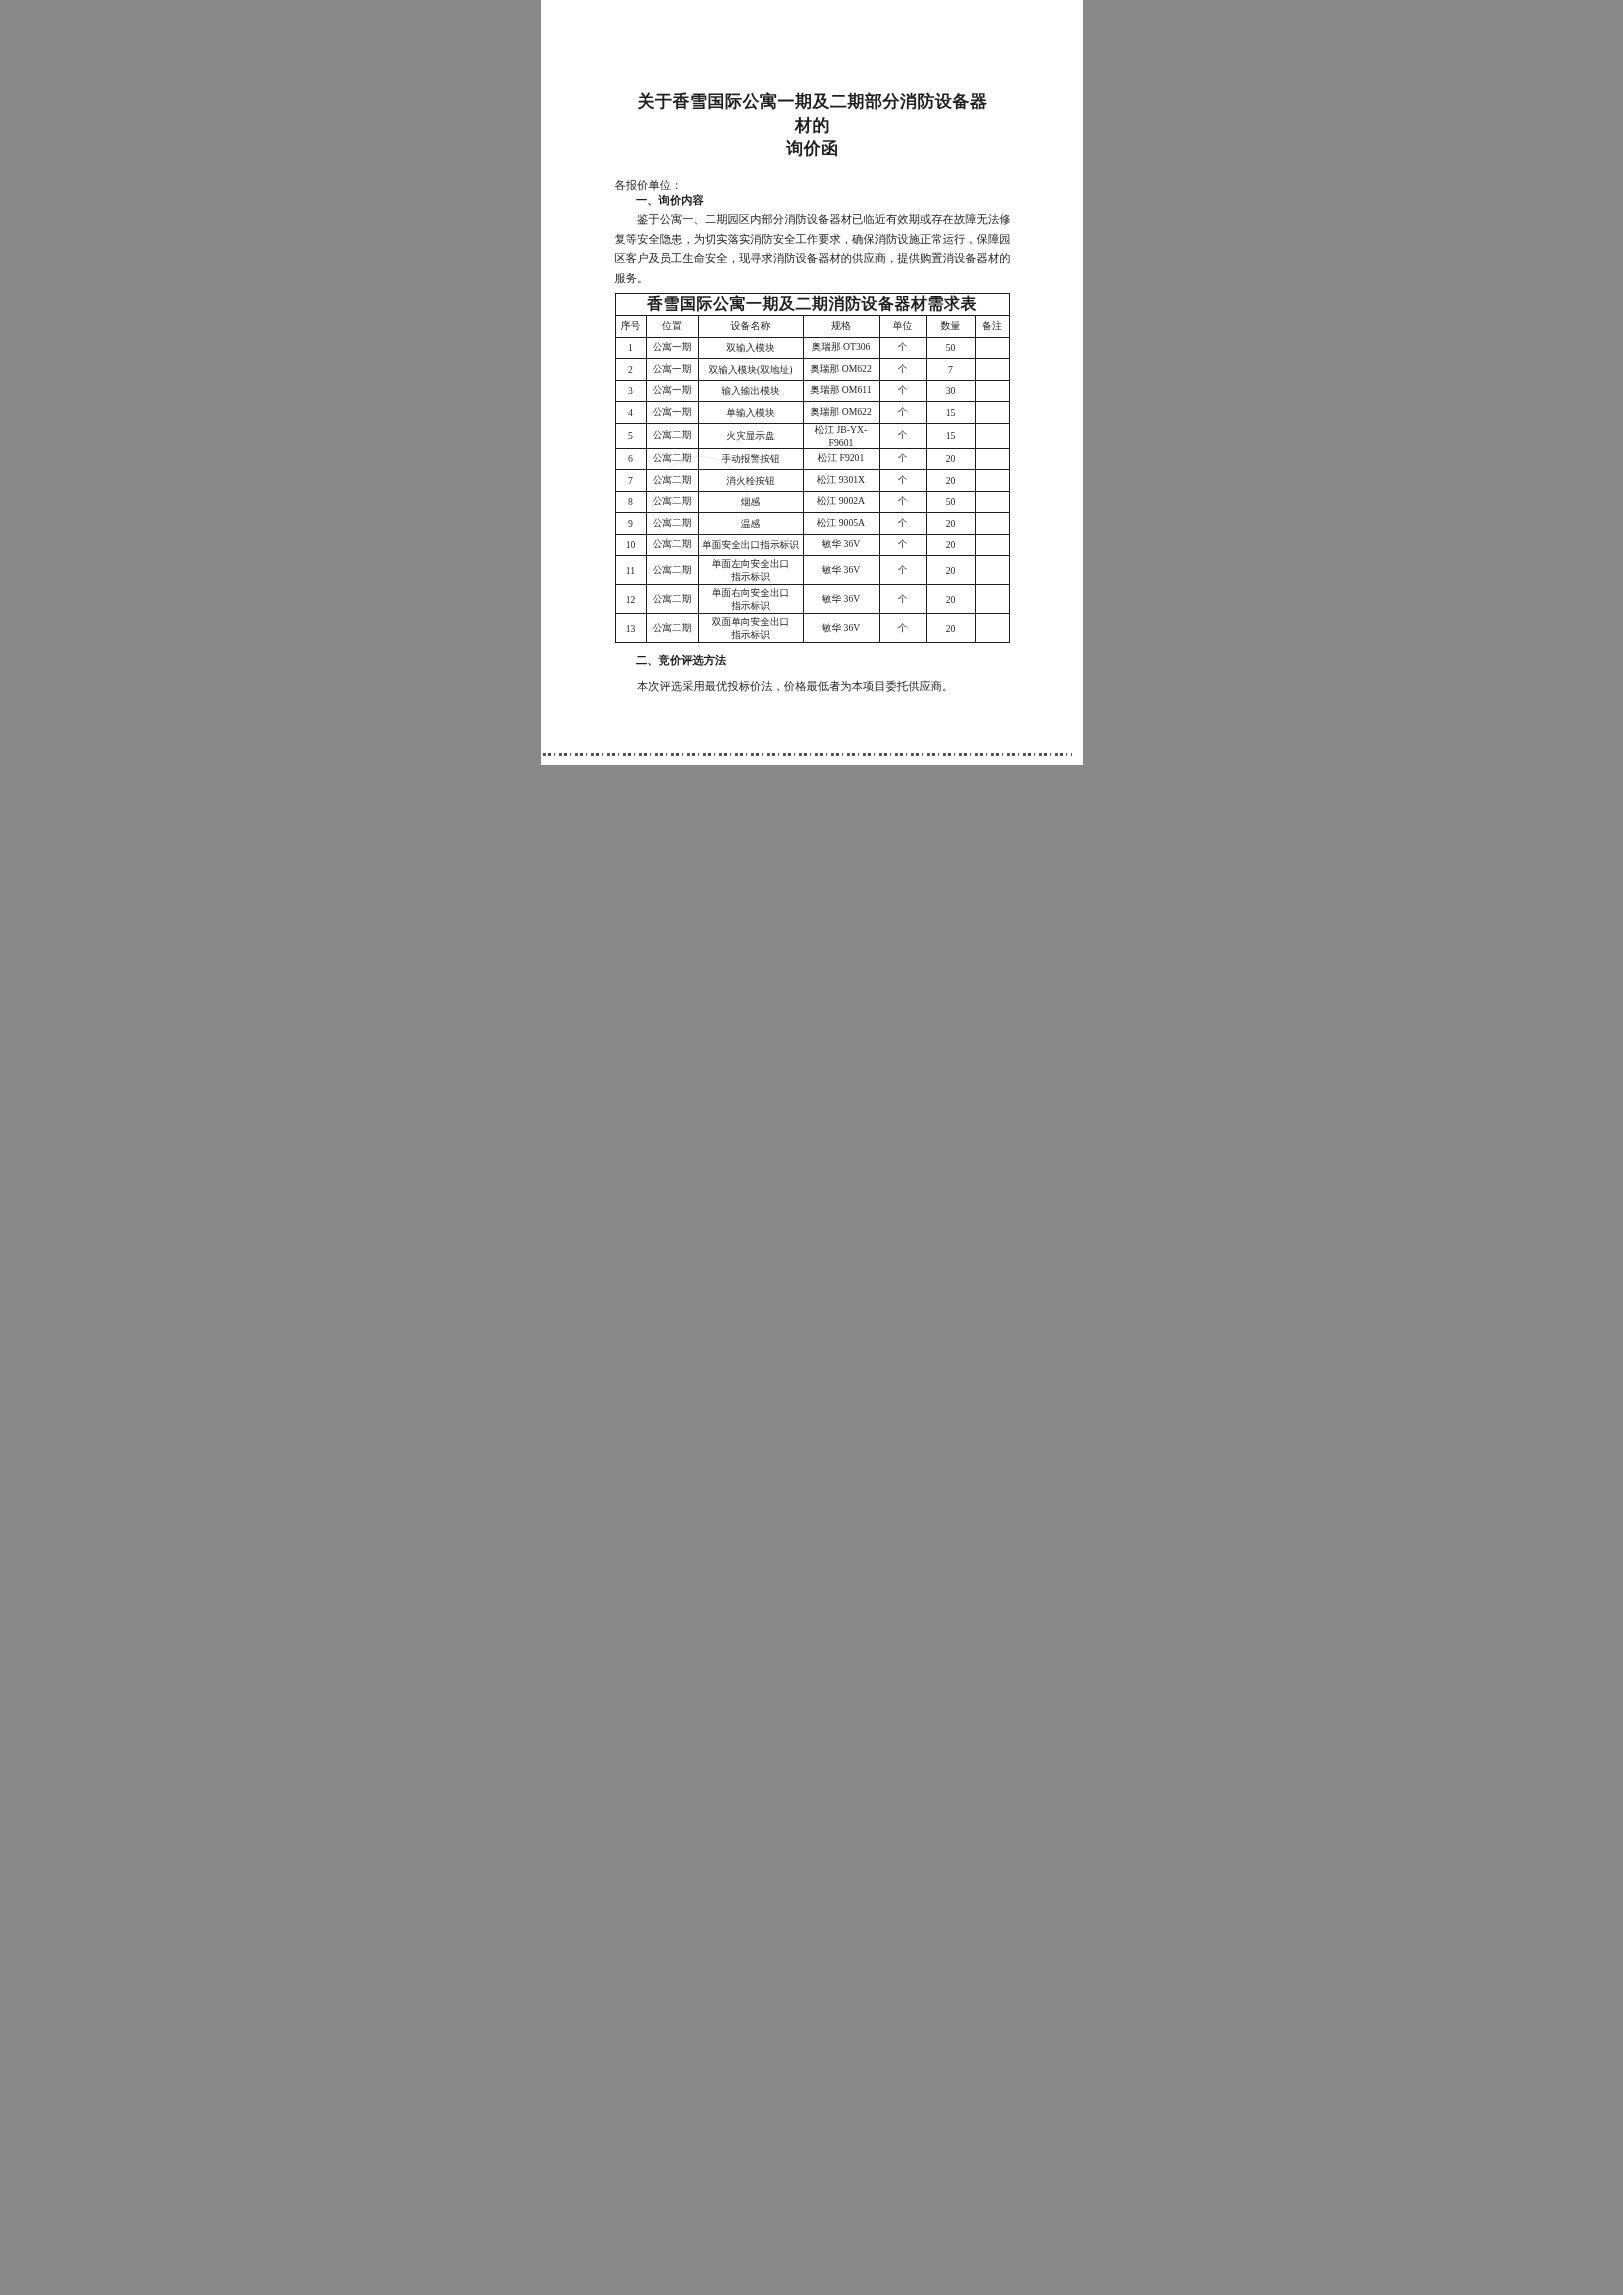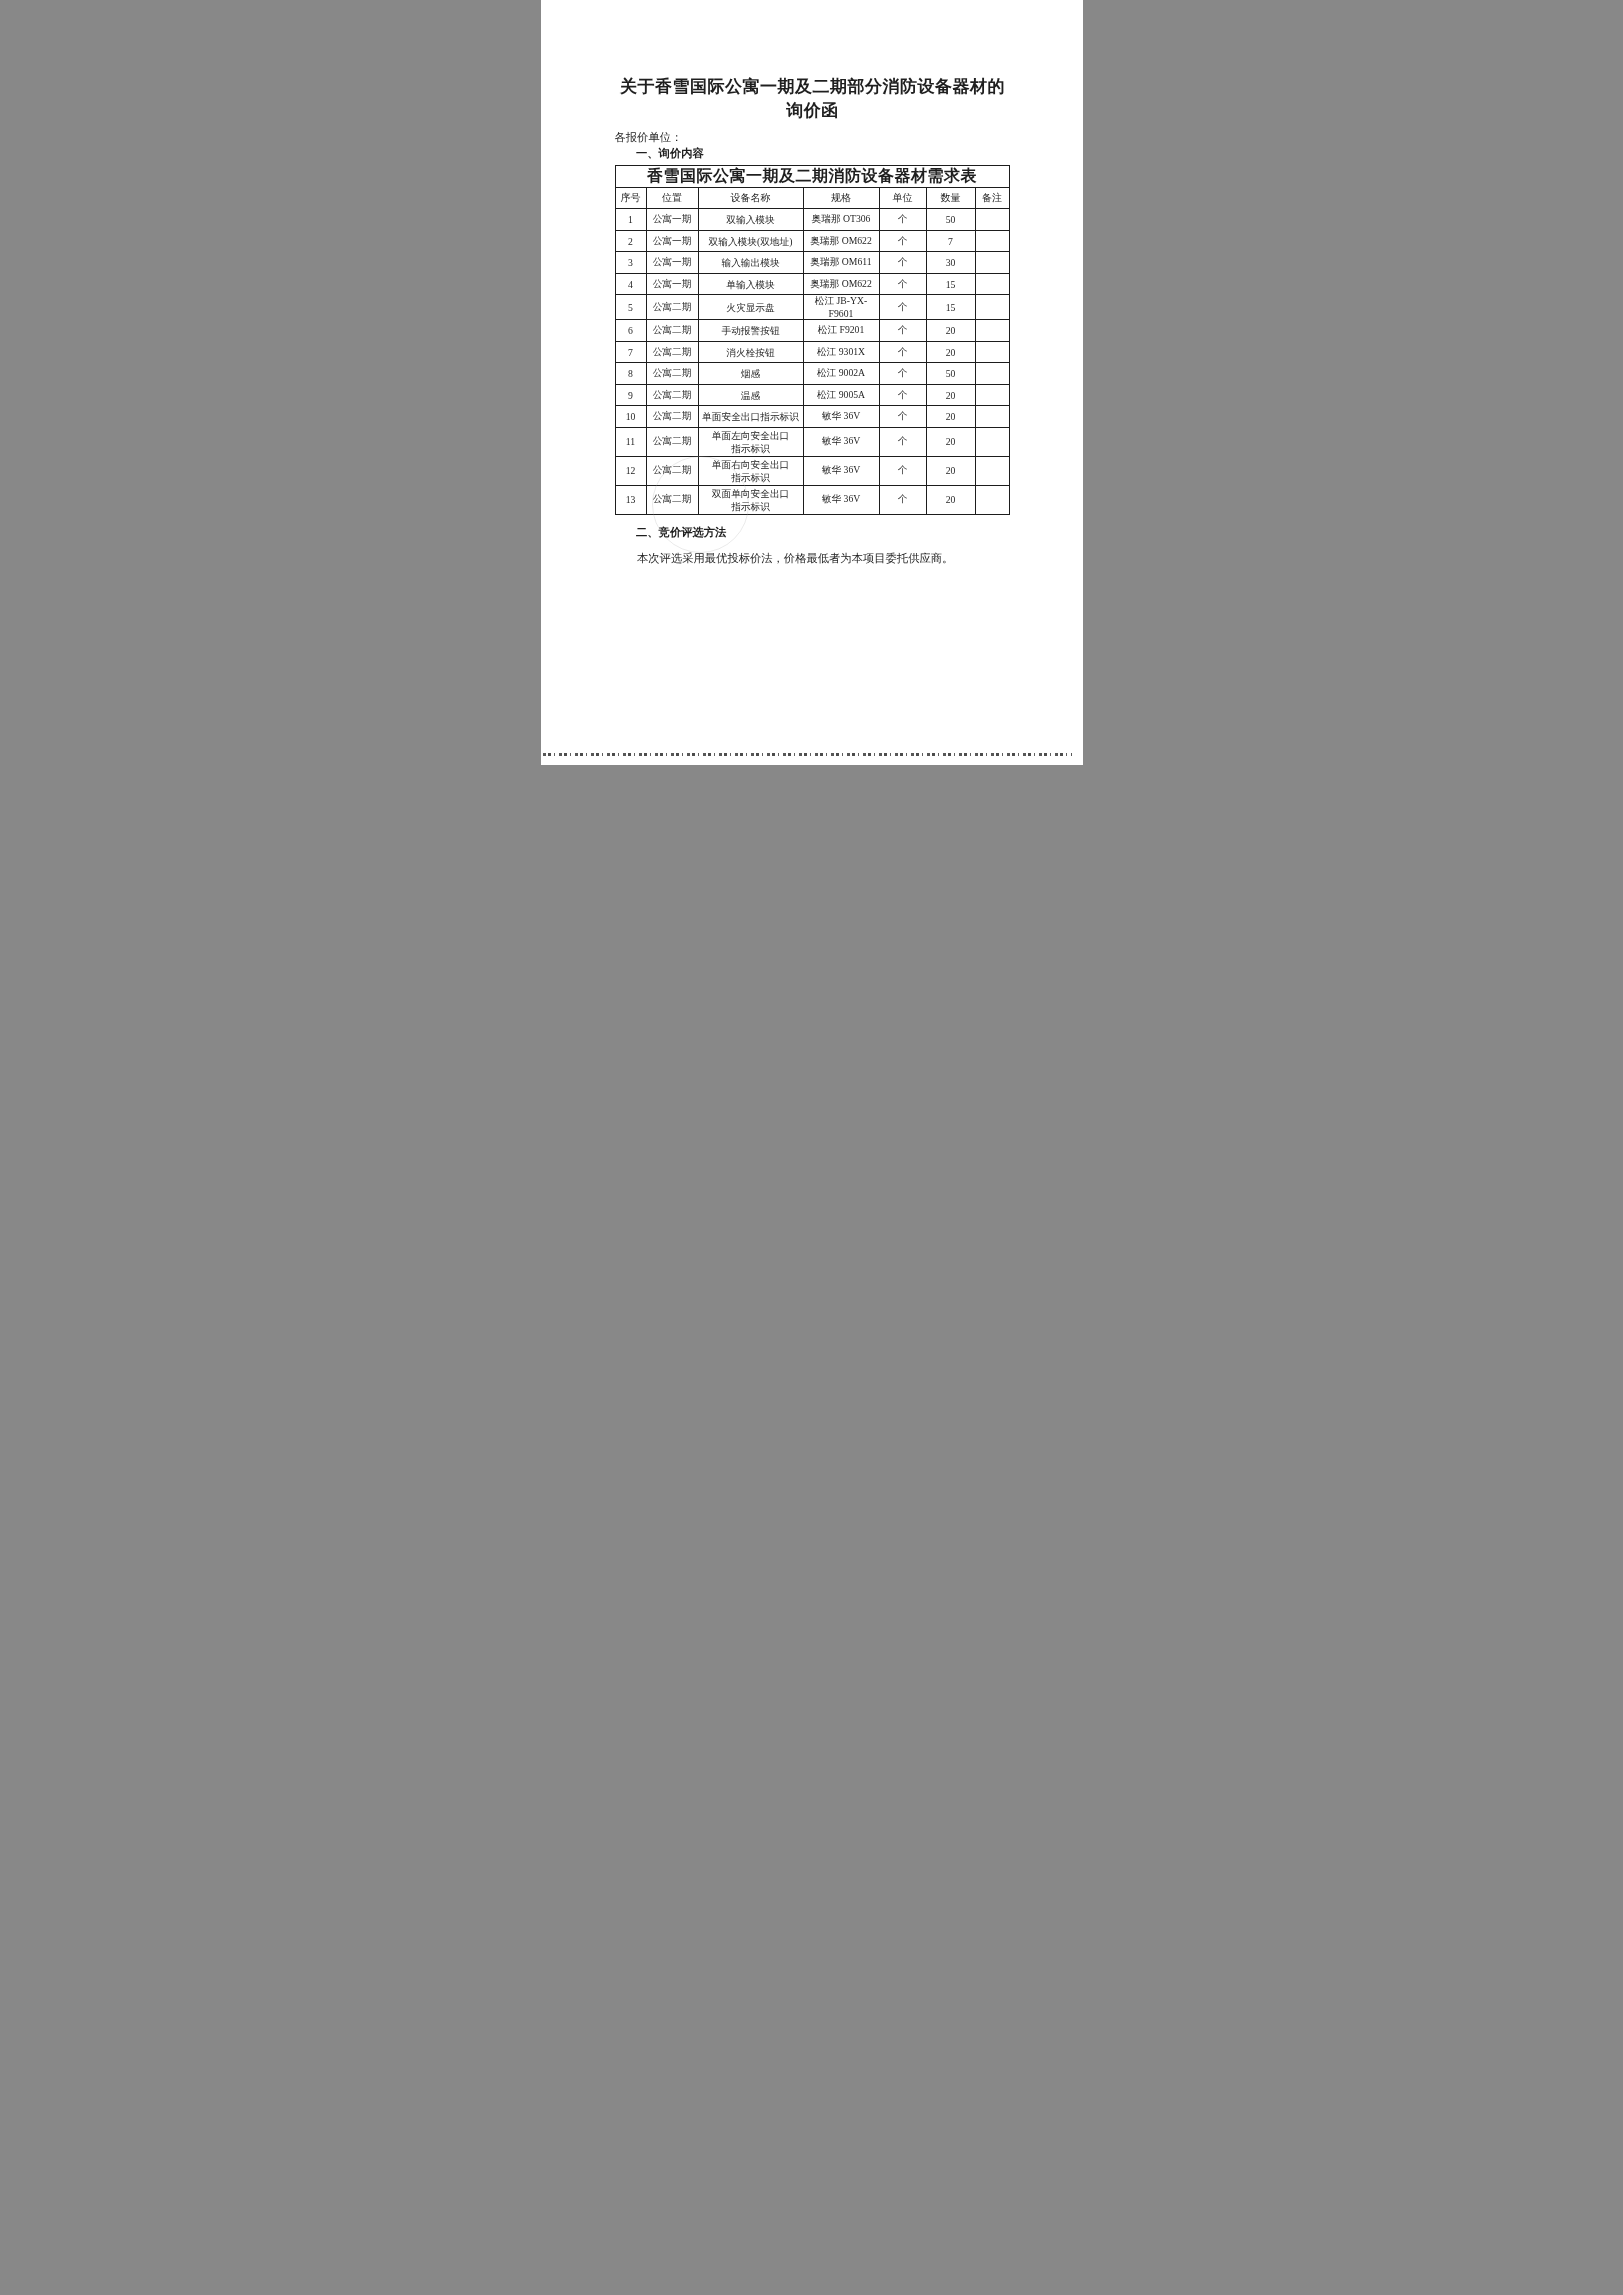--- a/index.html
+++ b/index.html
@@ -9,22 +9,22 @@
     height: 765px;
     margin: 0 auto;
     background: #ffffff;
     color: #1f1f1f;
     font-family: "Liberation Serif", "DejaVu Serif", serif;
     padding: 75px 72px 0 74px;
     box-sizing: border-box;
     overflow: hidden;
   }
   .doc-title {
-    margin: 0;
-    font-family: Liberation Sans, sans-serif;
+    margin: 16px;
+    font-family: Liberation Mono, monospace;
     font-weight: bold;
     font-size: 17px;
     line-height: 23.5px;
     text-align: center;
     letter-spacing: 0.5px;
   }
   .title-line { display: block; }
   .salutation {
     margin: 8.2px 0 0 0;
     font-size: 11.3px;
@@ -119,20 +119,21 @@
   <h1 class="doc-title">
     <span class="title-line">关于香雪国际公寓一期及二期部分消防设备器材的</span>
     <span class="title-line">询价函</span>
   </h1>
 
   <p class="salutation">各报价单位：</p>
 
 
   <h2 class="section-heading">一、询价内容</h2>
 
+  <p class="body-para indent s1">鉴于公寓一、二期园区内部分消防设备器材已临近有效期或存在故障无法修复等安全隐患，为切实落实消防安全工作要求，确保消防设施正常运行，保障园区客户及员工生命安全，现寻求消防设备器材的供应商，提供购置消设备器材的服务。</p>
 
   <table class="demand">
     <colgroup>
       <col style="width:31px">
         <col style="width:52px">
         <col style="width:105px">
         <col style="width:76px">
         <col style="width:47px">
         <col style="width:49px">
         <col style="width:34px">

